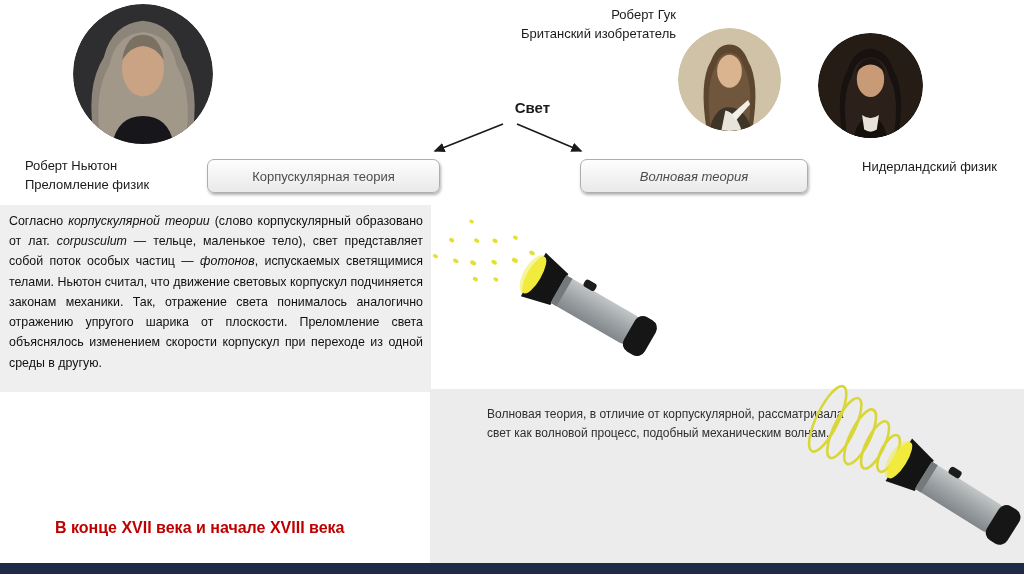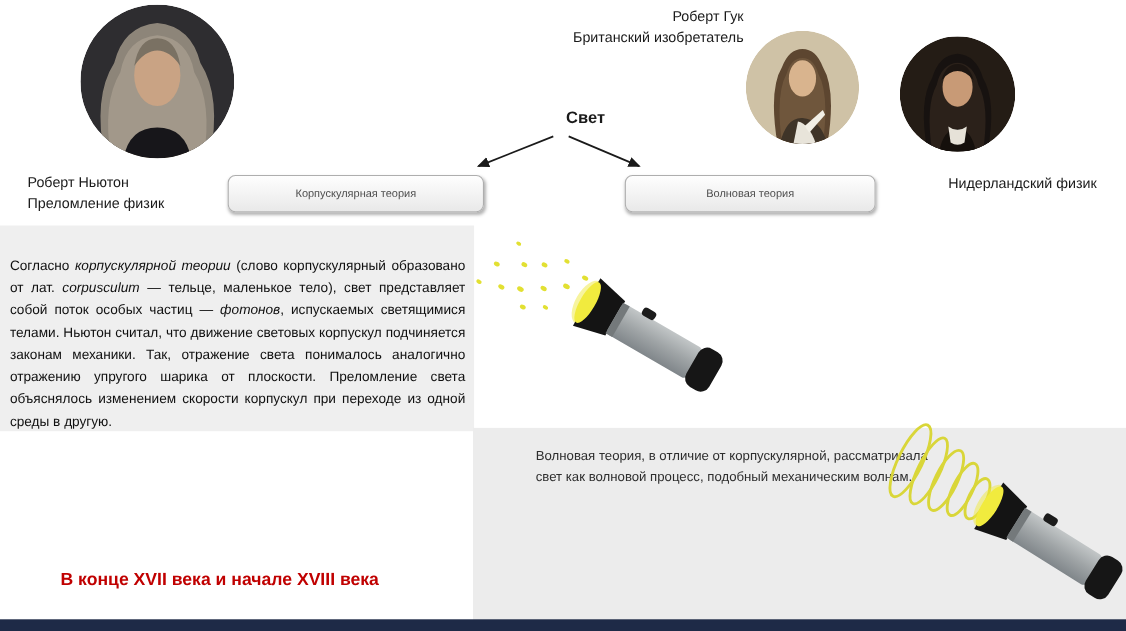--- a/index.html
+++ b/index.html
@@ -18,24 +18,24 @@
   .caption { font-size: 13px; color: #1a1a1a; line-height: 1.45; }
   .caption-right { text-align: right; }
 
   .light-label { font-size: 15px; font-weight: bold; color: #1a1a1a; text-align: right; }
 
   .theory-box {
     display: flex; align-items: center; justify-content: center;
     border: 1px solid #aeaeae; border-radius: 7px;
     background: linear-gradient(#fefefe, #e9e9e9);
     box-shadow: 1px 2px 3px rgba(0,0,0,0.3);
-    color: #4d4d4d; font-size: 10px;
+    color: #4d4d4d; font-size: 13px;
   }
 
-  .corpus-block { background: #efefef; padding: 26px 8px 10px 9px; }
+  .corpus-block { background: #efefef; padding: 6px 8px 10px 9px; }
   .corpus-block p {
     font-size: 12.4px; line-height: 1.63; text-align: justify; color: #101010;
   }
   .corpus-block i { font-style: italic; }
 
   .wave-block { background: #ececec; }
   .wave-text { font-size: 12px; line-height: 1.55; color: #2e2e2e; margin-left: 32px; }
 
   .era { font-size: 16px; font-weight: bold; color: #c00000; white-space: nowrap; margin-top: 30px; }
 
@@ -126,21 +126,21 @@
         <path d="M0,0 L7,3 L0,6 Z" fill="#1a1a1a"></path>
       </marker>
     </defs>
     <line x1="88" y1="8" x2="20" y2="35" stroke="#1a1a1a" stroke-width="1.6" marker-end="url(#arr)"></line>
     <line x1="102" y1="8" x2="166" y2="35" stroke="#1a1a1a" stroke-width="1.6" marker-end="url(#arr)"></line>
   </svg>
 
   <div class="abs theory-box" style="left:207px; top:159px; width:233px; height:34px;">
     <span>Корпускулярная теория</span>
   </div>
-  <div class="abs theory-box" style="left:568px; top:159px; width:228px; height:34px;">
+  <div class="abs theory-box" style="left:580px; top:159px; width:228px; height:34px;font-style:italic;">
     <span>Волновая теория</span>
   </div>
 
   <div class="abs corpus-block" style="left:0px; top:205px; width:431px; height:187px;">
     <p><span>Согласно </span><i>корпускулярной теории</i><span> (слово корпускулярный образовано от лат. </span><i>corpusculum</i><span> — тельце, маленькое тело), свет представляет собой поток особых частиц — </span><i>фотонов</i><span>, испускаемых светящимися телами. Ньютон считал, что движение световых корпускул подчиняется законам механики. Так, отражение света понималось аналогично отражению упругого шарика от плоскости. Преломление света объяснялось изменением скорости корпускул при переходе из одной среды в другую.</span></p>
   </div>
 
   <div class="abs wave-block" style="left:430px; top:389px; width:594px; height:175px;"></div>
 
   <div class="abs wave-text" style="left:455px; top:405px; width:362px;">Волновая теория, в отличие от корпускулярной, рассматривала свет как волновой процесс, подобный механическим волнам.</div>

